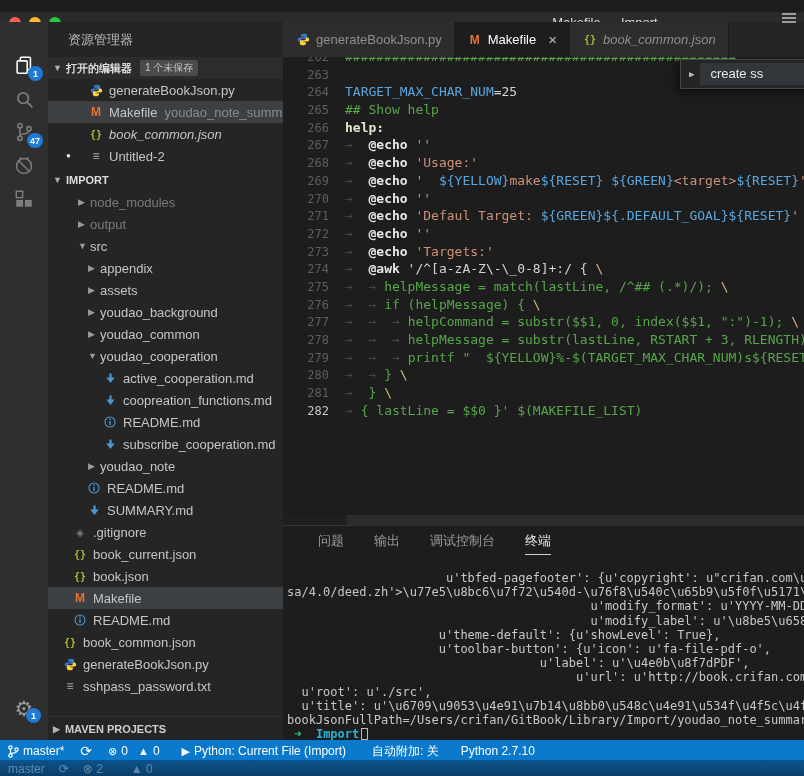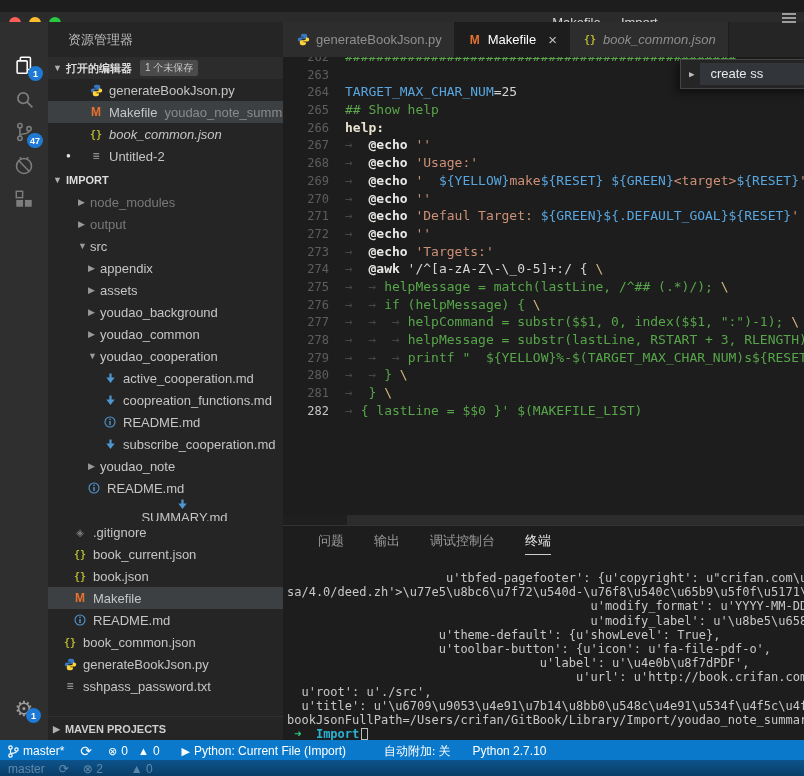--- a/index.html
+++ b/index.html
@@ -271,21 +271,21 @@
         <div class="tr-row" style="padding-left: 38px;">
           <span class="fi fi-info">
             <svg width="12" height="12" viewBox="0 0 12 12">
               <circle cx="6" cy="6" r="5" fill="none" stroke="#4f97d0" stroke-width="1.1"></circle>
               <rect x="5.3" y="5" width="1.4" height="4" fill="#4f97d0"></rect>
               <rect x="5.3" y="2.6" width="1.4" height="1.4" fill="#4f97d0"></rect>
             </svg>
           </span>
           <span>README.md</span>
         </div>
-        <div class="tr-row" style="padding-left: 38px; flex-direction: column;">
+        <div class="tr-row" style="padding-left: 38px;">
           <span class="fi fi-md">
             <svg width="11" height="11" viewBox="0 0 10 10">
               <rect x="4" y="0.5" width="2" height="4" fill="#4f97d0"></rect>
               <polygon points="1.2,4 8.8,4 5,9" fill="#4f97d0"></polygon>
             </svg>
           </span>
           <span>SUMMARY.md</span>
         </div>
         <div class="tr-row" style="padding-left: 24px;">
           <span class="fi fi-git">◈</span>
@@ -370,21 +370,21 @@
         <div class="cl"><span class="ln">264</span><span class="lc"><span class="tk-var">TARGET_MAX_CHAR_NUM</span><span class="tk-pln">=25</span></span></div>
         <div class="cl"><span class="ln">265</span><span class="lc"><span class="tk-cmt">## Show help</span></span></div>
         <div class="cl"><span class="ln">266</span><span class="lc"><span class="tk-tgt">help:</span></span></div>
         <div class="cl"><span class="ln">267</span><span class="lc"><span class="tk-ws">→  </span><span class="tk-kw">@echo</span><span class="tk-pln"> </span><span class="tk-str">''</span></span></div>
         <div class="cl"><span class="ln">268</span><span class="lc"><span class="tk-ws">→  </span><span class="tk-kw">@echo</span><span class="tk-pln"> </span><span class="tk-str">'Usage:'</span></span></div>
         <div class="cl"><span class="ln">269</span><span class="lc"><span class="tk-ws">→  </span><span class="tk-kw">@echo</span><span class="tk-pln"> </span><span class="tk-str">'  </span><span class="tk-var">${YELLOW}</span><span class="tk-str">make</span><span class="tk-var">${RESET}</span><span class="tk-str"> </span><span class="tk-var">${GREEN}</span><span class="tk-str">&lt;target&gt;</span><span class="tk-var">${RESET}</span><span class="tk-str">'</span></span></div>
         <div class="cl"><span class="ln">270</span><span class="lc"><span class="tk-ws">→  </span><span class="tk-kw">@echo</span><span class="tk-pln"> </span><span class="tk-str">''</span></span></div>
         <div class="cl"><span class="ln">271</span><span class="lc"><span class="tk-ws">→  </span><span class="tk-kw">@echo</span><span class="tk-pln"> </span><span class="tk-str">'Defaul Target: </span><span class="tk-var">${GREEN}${.DEFAULT_GOAL}${RESET}</span><span class="tk-str">'</span></span></div>
         <div class="cl"><span class="ln">272</span><span class="lc"><span class="tk-ws">→  </span><span class="tk-kw">@echo</span><span class="tk-pln"> </span><span class="tk-str">''</span></span></div>
         <div class="cl"><span class="ln">273</span><span class="lc"><span class="tk-ws">→  </span><span class="tk-kw">@echo</span><span class="tk-pln"> </span><span class="tk-str">'Targets:'</span></span></div>
-        <div class="cl"><span class="ln">274</span><span class="lc"><span class="tk-ws">→  </span><span class="tk-kw">@awk</span><span class="tk-pln"> '/^[a-zA-Z\-\_0-5]+:/ { </span><span class="tk-esc">\</span></span></div>
+        <div class="cl"><span class="ln">274</span><span class="lc"><span class="tk-ws">→  </span><span class="tk-kw">@awk</span><span class="tk-pln"> '/^[a-zA-Z\-\_0-8]+:/ { </span><span class="tk-esc">\</span></span></div>
         <div class="cl"><span class="ln">275</span><span class="lc"><span class="tk-ws">→  → </span><span class="tk-grn">helpMessage = match(lastLine, /^## (.*)/); </span><span class="tk-esc">\</span></span></div>
         <div class="cl"><span class="ln">276</span><span class="lc"><span class="tk-ws">→  → </span><span class="tk-grn">if (helpMessage) { </span><span class="tk-esc">\</span></span></div>
         <div class="cl"><span class="ln">277</span><span class="lc"><span class="tk-ws">→  →  → </span><span class="tk-grn">helpCommand = substr($$1, 0, index($$1, ":")-1); </span><span class="tk-esc">\</span></span></div>
         <div class="cl"><span class="ln">278</span><span class="lc"><span class="tk-ws">→  →  → </span><span class="tk-grn">helpMessage = substr(lastLine, RSTART + 3, RLENGTH); </span></span></div>
         <div class="cl"><span class="ln">279</span><span class="lc"><span class="tk-ws">→  →  → </span><span class="tk-grn">printf "  ${YELLOW}%-$(TARGET_MAX_CHAR_NUM)s${RESET} ${GREEN}%s${RESET}\n" helpCommand, helpMessage; </span></span></div>
         <div class="cl"><span class="ln">280</span><span class="lc"><span class="tk-ws">→  → </span><span class="tk-grn">} </span><span class="tk-esc">\</span></span></div>
         <div class="cl"><span class="ln">281</span><span class="lc"><span class="tk-ws">→  </span><span class="tk-grn">} </span><span class="tk-esc">\</span></span></div>
         <div class="cl cur"><span class="ln">282</span><span class="lc"><span class="tk-ws">→ </span><span class="tk-grn">{ lastLine = $$0 }' $(MAKEFILE_LIST)</span></span></div>
       </div>
     <div id="suggest">
@@ -437,21 +437,21 @@
     <div class="sb-item">
       <span class="sb-ico">⊗</span>
       <span>0</span>
       <span class="sb-ico" style="margin-left:10px;">▲</span>
       <span>0</span>
     </div>
     <div class="sb-item" style="margin-left:6px;">
       <span class="sb-ico">▶</span>
       <span>Python: Current File (Import)</span>
     </div>
-    <div class="sb-item" style="margin-left:22px;font-family:Liberation Serif, serif;">
+    <div class="sb-item" style="margin-left:10px;">
       <span>自动附加: 关</span>
     </div>
     <div class="sb-item" style="margin-left:6px;">
       <span>Python 2.7.10</span>
     </div>
   </div>
 
   <div id="ghostbar">
     <div class="inner">
       <span>master</span>

